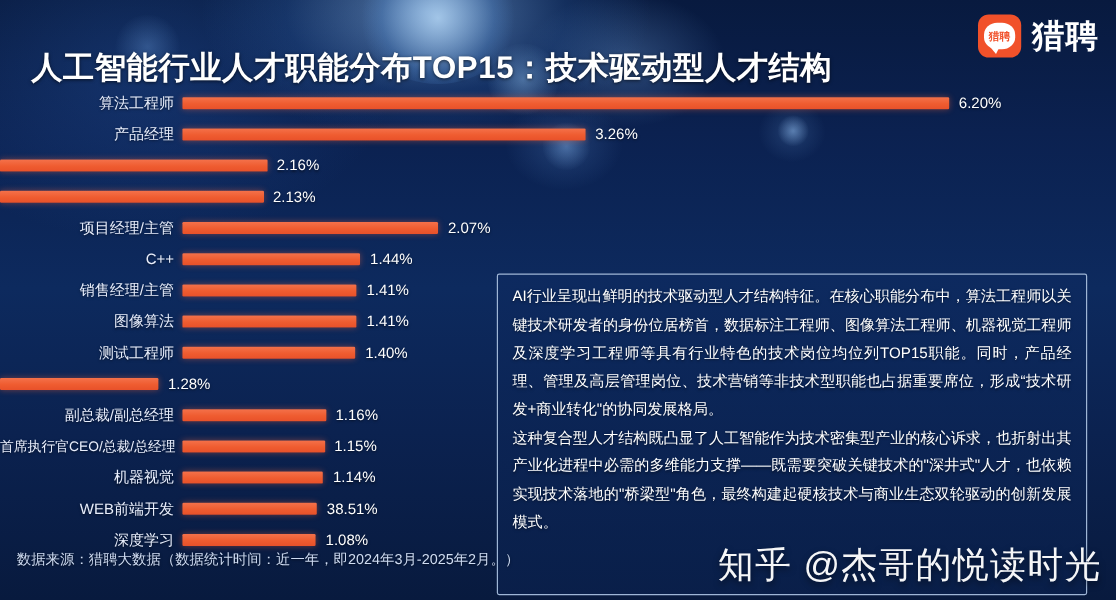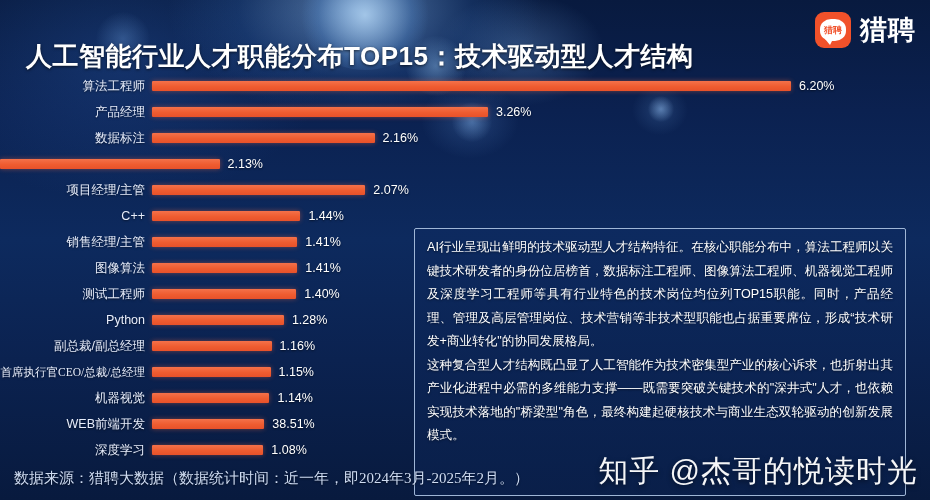--- a/index.html
+++ b/index.html
@@ -46,21 +46,21 @@
   .logo-text{font-size:27px;font-weight:bold;color:#ffffff;letter-spacing:1px;}
 
   
   .chart{position:absolute;left:0;top:66px;width:930px;height:400px;}
   .row{position:absolute;left:0;width:930px;height:26px;display:flex;align-items:center;}
   .cat{
     width:152px;text-align:right;padding-right:7px;box-sizing:border-box;
     font-size:12.5px;color:#e8eefc;white-space:nowrap;overflow:visible;
     text-shadow:0 1px 2px rgba(0,0,0,.5);
   }
-  .cat.narrow{font-size:11.5px;font-family:Liberation Serif, serif;}
+  .cat.narrow{font-size:11.5px;}
   .barwrap{flex:1;display:flex;align-items:center;height:26px;}
   .bar{
     height:10px;background:linear-gradient(180deg,#f4714a 0%,#ef5c30 55%,#e8512a 100%);
     border-radius:1px;box-shadow:0 0 5px rgba(244,100,60,.45);
   }
   .val{
     margin-left:8px;font-size:12.5px;color:#ffffff;white-space:nowrap;
     text-shadow:0 1px 2px rgba(0,0,0,.55);
   }
 
@@ -78,24 +78,23 @@
 
   
   .watermark{
     position:absolute;right:12px;bottom:8px;
     font-size:30px;font-weight:normal;color:rgba(255,255,255,.96);
     text-shadow:0 2px 5px rgba(0,0,0,.55);white-space:nowrap;letter-spacing:1px;
   }
 
   
   .footer{
-    position:absolute;left:14px;bottom:12px;
-    font-size:15px;color:#cfdcf2;white-space:nowrap;
+    position:absolute;left:14px;bottom:25px;
+    font-size:12px;color:#cfdcf2;white-space:nowrap;
     text-shadow:0 1px 2px rgba(0,0,0,.5);
-    font-family:Liberation Serif, serif;
   }
 </style>
 </head>
 <body>
 
 <div id="stage">
 
   <div class="bokeh" style="left:300px;top:-40px;width:130px;height:110px;background:radial-gradient(circle,rgba(190,225,255,.75) 0%,rgba(90,150,220,.25) 55%,rgba(0,0,0,0) 75%);"></div>
   <div class="bokeh" style="left:406px;top:36px;width:60px;height:60px;background:radial-gradient(circle,rgba(160,210,255,.40) 0%,rgba(0,0,0,0) 72%);"></div>
   <div class="bokeh" style="left:452px;top:102px;width:40px;height:40px;background:radial-gradient(circle,rgba(150,200,255,.35) 0%,rgba(0,0,0,0) 72%);"></div>
@@ -123,21 +122,20 @@
         </div>
       </div>
       <div class="row" style="top: 33px;">
         <div class="cat">产品经理</div>
         <div class="barwrap">
           <div class="bar" style="width: 335.99px;"></div>
           <div class="val">3.26%</div>
         </div>
       </div>
       <div class="row" style="top: 59px;">
-        <div class="cat">数据标注</div>
         <div class="barwrap">
           <div class="bar" style="width: 222.619px;"></div>
           <div class="val">2.16%</div>
         </div>
       </div>
       <div class="row" style="top: 85px;">
         <div class="barwrap">
           <div class="bar" style="width: 219.527px;"></div>
           <div class="val">2.13%</div>
         </div>
@@ -171,21 +169,20 @@
         </div>
       </div>
       <div class="row" style="top: 215px;">
         <div class="cat">测试工程师</div>
         <div class="barwrap">
           <div class="bar" style="width: 144.29px;"></div>
           <div class="val">1.40%</div>
         </div>
       </div>
       <div class="row" style="top: 241px;">
-        <div class="cat">Python</div>
         <div class="barwrap">
           <div class="bar" style="width: 131.923px;"></div>
           <div class="val">1.28%</div>
         </div>
       </div>
       <div class="row" style="top: 267px;">
         <div class="cat">副总裁/副总经理</div>
         <div class="barwrap">
           <div class="bar" style="width: 119.555px;"></div>
           <div class="val">1.16%</div>

